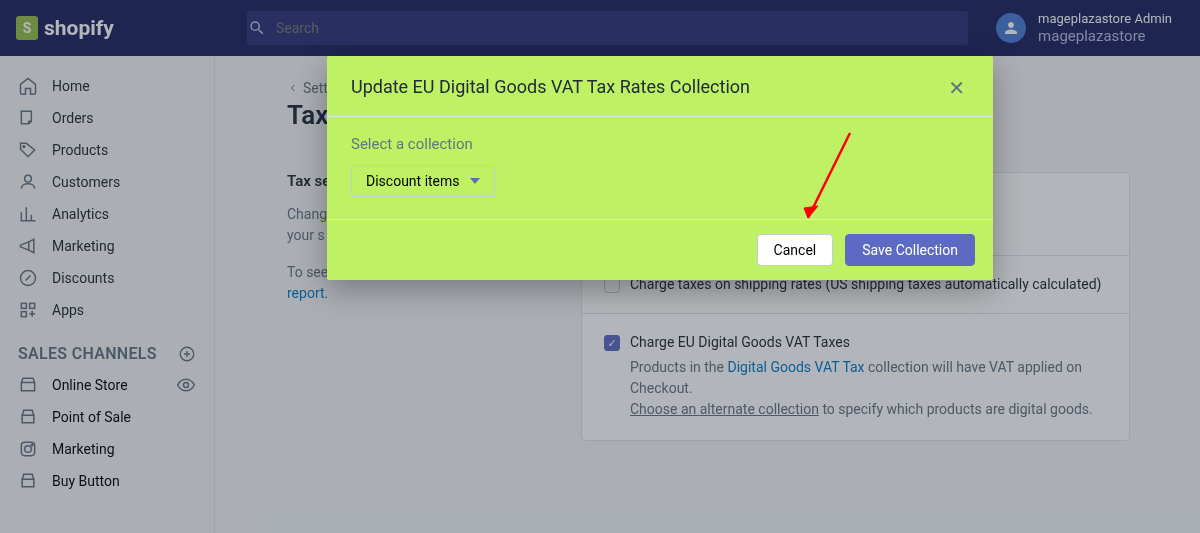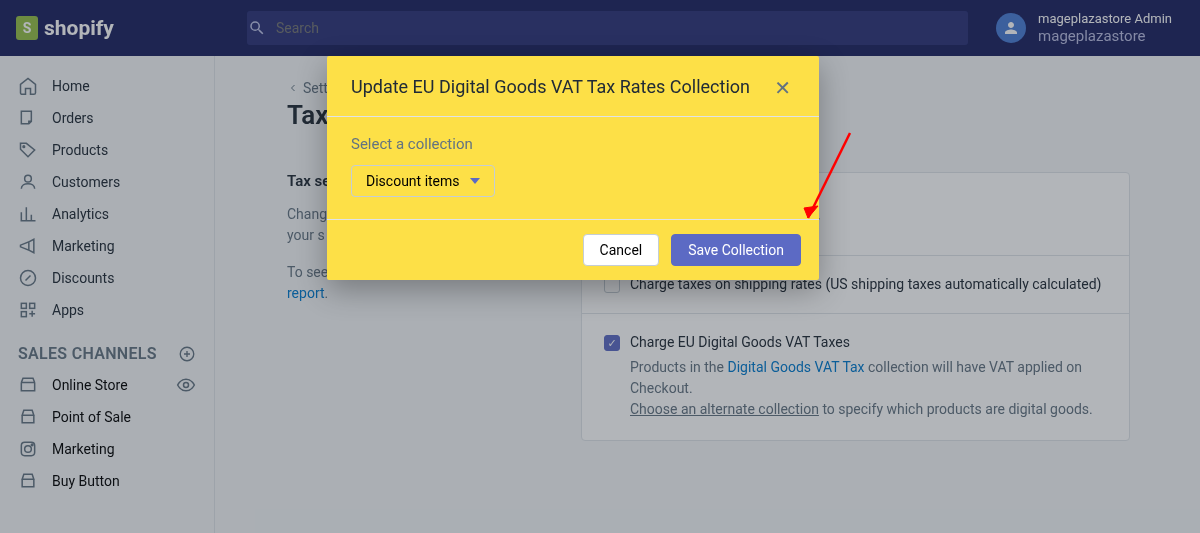--- a/index.html
+++ b/index.html
@@ -43,21 +43,21 @@
     .cb { width:16px; height:16px; border:1px solid #c4cdd5; border-radius:3px; flex-shrink:0; display:flex; align-items:center; justify-content:center; margin-top:1px; }
     .cb.checked { background:#5c6ac4; border-color:#5c6ac4; }
     .cb.checked::after { content:"✓"; color:#fff; font-size:11px; line-height:1; }
     .sub { font-size:14px; color:#637381; margin-left:26px; margin-top:6px; line-height:1.5; }
     .sub a { color:#007ace; text-decoration:none; }
     .sub .u { text-decoration:underline; color:#637381; }
     .save-area { display:flex; justify-content:flex-end; margin-top:14px; }
     .btn-save-dis { background:#bac0e4; color:#fff; border:0; border-radius:4px; padding:9px 20px; font-size:14px; }
     
     .scrim { position:absolute; inset:0; background:rgba(33,43,54,0.35); z-index:50; }
-    .modal { position:absolute; z-index:60; left:327px; top:56px; width:492px; background:#fde047; border-radius:2px; box-shadow:0 10px 30px rgba(0,0,0,.3); }
+    .modal { position:absolute; z-index:60; left:327px; top:56px; width:666px; background:#bef264; border-radius:2px; box-shadow:0 10px 30px rgba(0,0,0,.3); }
     .m-hdr { padding:20px 24px 16px; display:flex; justify-content:space-between; align-items:flex-start; border-bottom:1px solid #dfe3e8; }
     .m-title { font-size:18px; color:#212b36; }
     .m-close { font-size:20px; color:#637381; background:none; border:0; cursor:pointer; padding:0 4px; }
     .m-body { padding:18px 24px 22px; }
     .m-label { font-size:15px; color:#637381; margin-bottom:12px; }
     .dd { border:1px solid #c4cdd5; border-radius:4px; padding:7px 14px; font-size:14px; display:inline-flex; align-items:center; gap:10px; cursor:pointer; }
     .dd-caret { width:0; height:0; border-left:5px solid transparent; border-right:5px solid transparent; border-top:6px solid #5c6ac4; }
     .m-ftr { border-top:1px solid #dfe3e8; padding:14px 18px; display:flex; justify-content:flex-end; gap:12px; }
     .btn-sec { background:#fff; border:1px solid #c4cdd5; border-radius:4px; padding:7px 16px; font-size:14px; cursor:pointer; }
     .btn-pri { background:#5c6ac4; border:1px solid #5c6ac4; color:#fff; border-radius:4px; padding:7px 16px; font-size:14px; cursor:pointer; }

